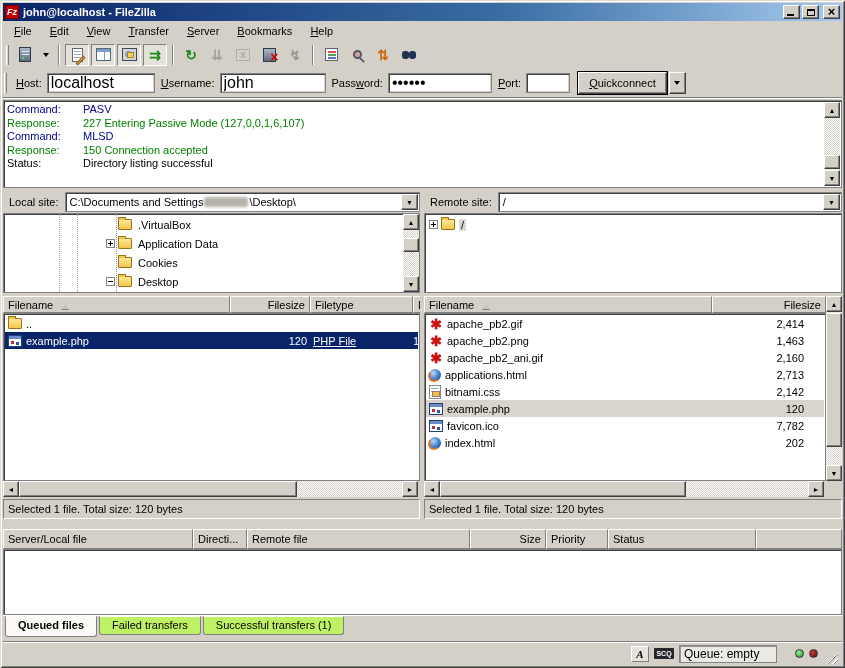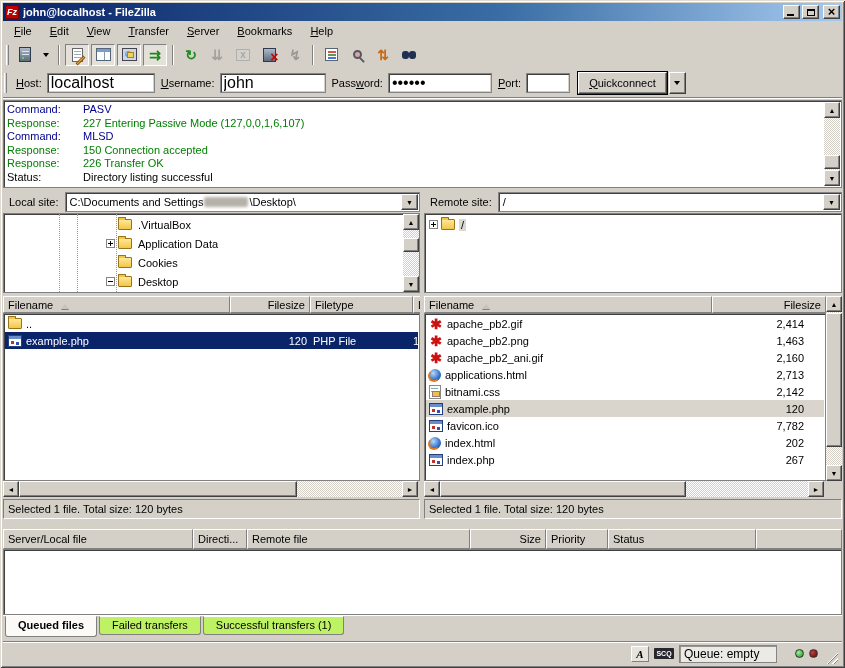--- a/index.html
+++ b/index.html
@@ -274,21 +274,20 @@
         <span class="caret" style="margin-top:3px"></span>
       </span>
   </div>
 
   <div class="logpane">
     <div class="log-lines" id="log-lines">
         <div class="log-row log-command"><span class="log-label">Command:</span><span>PASV</span></div>
         <div class="log-row log-response"><span class="log-label">Response:</span><span>227 Entering Passive Mode (127,0,0,1,6,107)</span></div>
         <div class="log-row log-command"><span class="log-label">Command:</span><span>MLSD</span></div>
         <div class="log-row log-response"><span class="log-label">Response:</span><span>150 Connection accepted</span></div>
-        <div class="log-row log-response"><span class="log-label">Response:</span><span>226 Transfer OK</span></div>
         <div class="log-row log-status"><span class="log-label">Status:</span><span>Directory listing successful</span></div>
       </div>
     <div style="position:absolute;right:1px;top:1px;bottom:1px;width:16px;">
       <div class="sb-track" style="left:0;right:0;top:0;bottom:0;"></div>
       <div class="sb-btn" style="top:0;left:0;">▲</div>
       <div class="sb-thumb" style="left:0;width:16px;top:53px;height:14px;"></div>
       <div class="sb-btn" style="bottom:0;left:0;">▼</div>
     </div>
   </div>
 
@@ -355,21 +354,21 @@
           <span class="fcell num" style="width: 78px;"></span>
           <span class="fcell" style="width: 100px;"></span>
           <span class="fcell" style="width: 10px;"></span>
         </div>
         <div class="frow sel-active" style="top: 18px;">
           <span class="fcell" style="width: 227px;">
             <span class="icon-php fico"></span>
             <span>example.php</span>
           </span>
           <span class="fcell num" style="width: 78px;">120</span>
-          <span class="fcell" style="width: 100px;">PHP File</span>
+          <span class="fcell" style="width: 100px; text-decoration: underline;">PHP File</span>
           <span class="fcell" style="width: 10px;">1</span>
         </div>
       </div>
     <div class="hscroll" style="left:0;width:415px;top:290px;">
       <div class="sb-track" style="left:0;right:0;top:0;height:16px;"></div>
       <div class="sb-btn" style="left:0;top:0;">◄</div>
       <div class="sb-thumb" style="left:16px;width:278px;top:0;height:16px;"></div>
       <div class="sb-btn" style="right:0;top:0;">►</div>
     </div>
     <div class="status-strip" style="top:308px;">
@@ -451,27 +450,20 @@
           </span>
           <span class="fcell num" style="width: 93px;">7,782</span>
         </div>
         <div class="frow" style="top: 120px;">
           <span class="fcell" style="width: 288px;">
             <span class="icon-html fico"></span>
             <span>index.html</span>
           </span>
           <span class="fcell num" style="width: 93px;">202</span>
         </div>
-        <div class="frow" style="top: 137px;">
-          <span class="fcell" style="width: 288px;">
-            <span class="icon-php fico"></span>
-            <span>index.php</span>
-          </span>
-          <span class="fcell num" style="width: 93px;">267</span>
-        </div>
       </div>
     <div style="position:absolute;left:402px;width:16px;top:105px;height:185px;">
       <div class="sb-track" style="left:0;right:0;top:0;bottom:0;"></div>
       <div class="sb-btn" style="top:0;left:0;">▲</div>
       <div class="sb-thumb" style="left:0;width:16px;top:17px;height:134px;"></div>
       <div class="sb-btn" style="bottom:0;left:0;">▼</div>
     </div>
     <div class="hscroll" style="left:0;width:400px;top:290px;">
       <div class="sb-track" style="left:0;right:0;top:0;height:16px;"></div>
       <div class="sb-btn" style="left:0;top:0;">◄</div>

